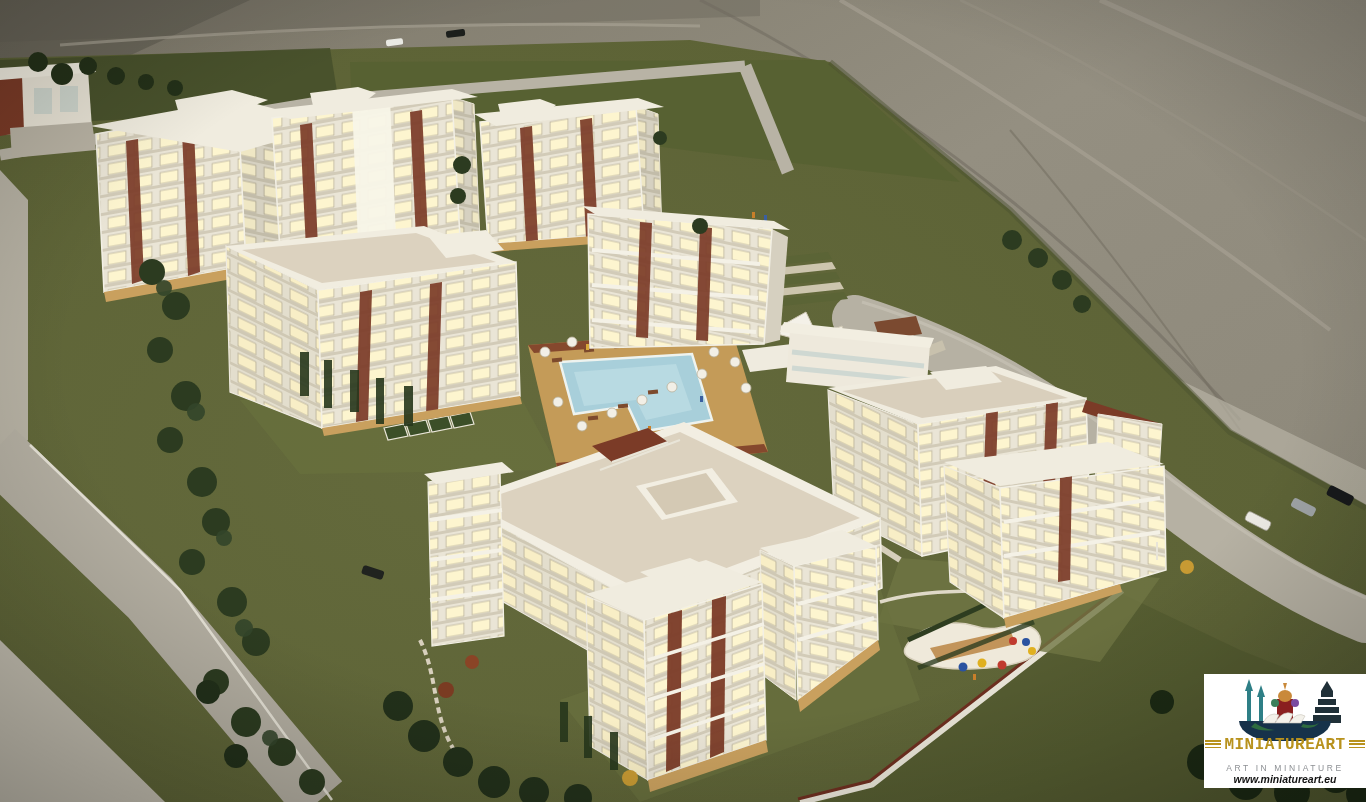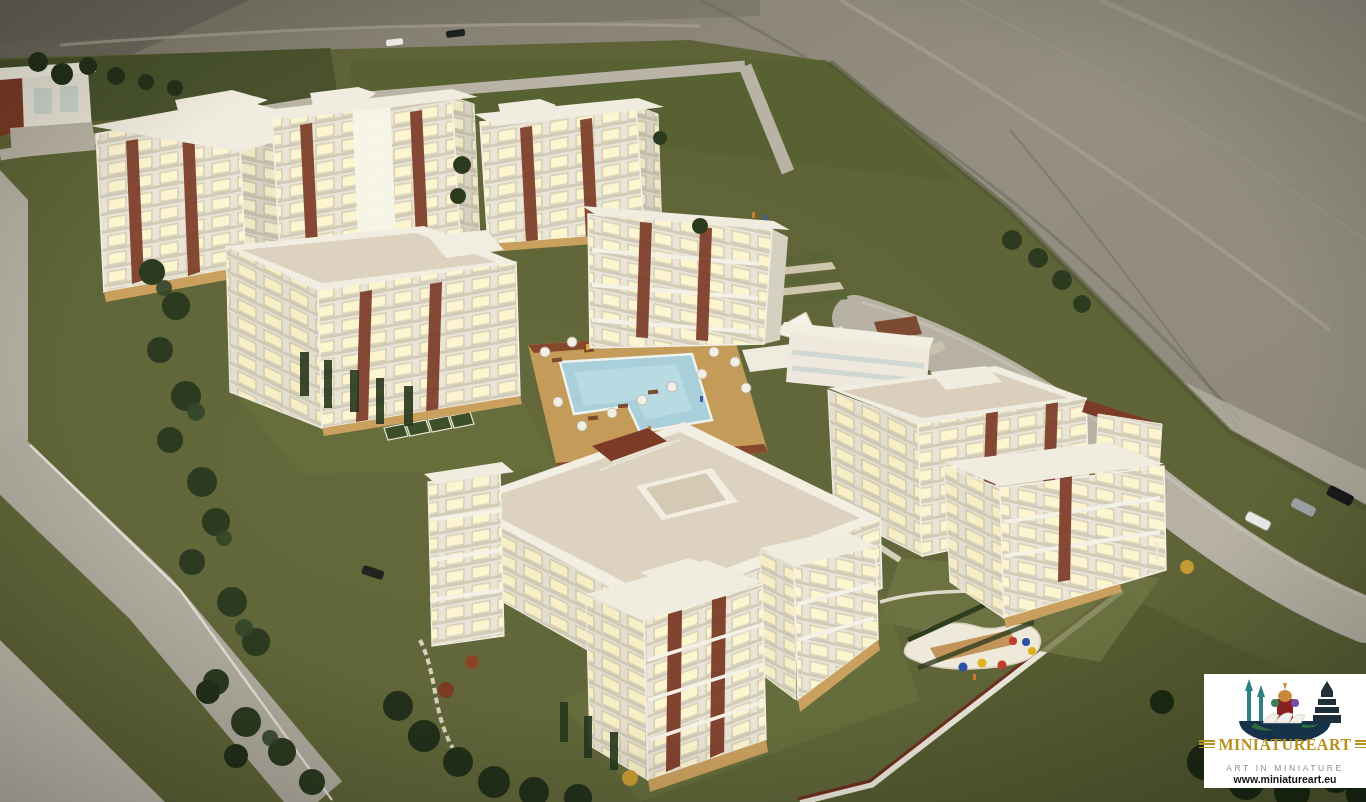--- a/index.html
+++ b/index.html
@@ -17,24 +17,24 @@
     position:absolute;right:0;bottom:14px;width:162px;height:114px;
     background:#fff;display:flex;flex-direction:column;align-items:center;
     justify-content:flex-end;padding-bottom:3px;box-sizing:border-box;
   }
   .logo-art{margin-bottom:-4px;}
   .logo-brand-row{display:flex;align-items:center;gap:3px;}
   .deco-lines{width:16px;height:9px;
     background:repeating-linear-gradient(to bottom, var(--logo-gold) 0 1.6px, transparent 1.6px 3.4px);}
   .logo-brand{
     color:var(--logo-gold);font-weight:bold;font-size:16px;letter-spacing:.5px;
-    font-family:Liberation Serif, serif; font-stretch:condensed; line-height:1;
+    font-family:Liberation Mono, monospace; font-stretch:condensed; line-height:1;
   }
   .logo-tagline{color:#8d9094;font-size:8.5px;letter-spacing:2.6px;margin-top:10px;line-height:1.2;}
-  .logo-url{color:#141414;font-size:10.5px;font-weight:bold;line-height:1.15;}
+  .logo-url{color:#141414;font-size:10.5px;font-weight:bold;line-height:1.15;font-style:italic;}
 </style>
 </head>
 <body>
 
 <svg id="photo" viewBox="0 0 1366 802">
   <defs>
     <radialGradient id="terrShade" cx="35%" cy="55%" r="85%">
       <stop offset="0" stop-color="#646a3c"></stop>
         <stop offset="70%" stop-color="#5d6336"></stop>
         <stop offset="100%" stop-color="#4e5430"></stop>

